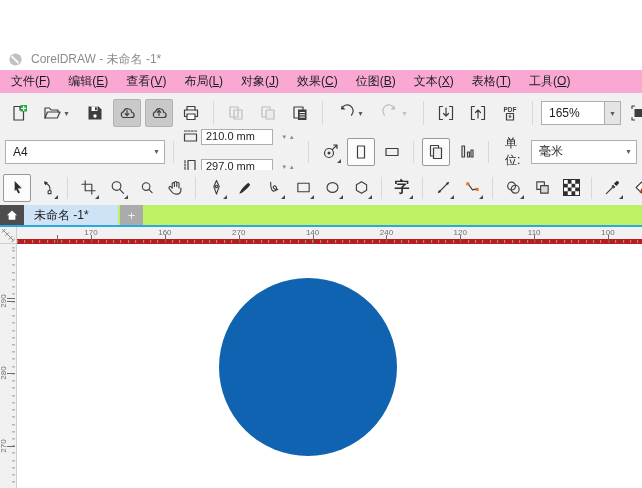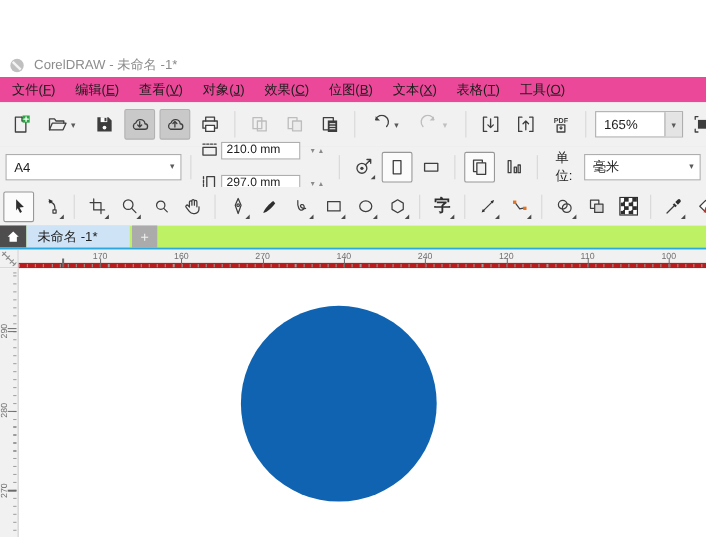--- a/index.html
+++ b/index.html
@@ -4,21 +4,21 @@
 <style>
   html,body{margin:0;padding:0;background:#fff;}
   .app{position:relative;width:642px;height:488px;overflow:hidden;
        font-family:"Liberation Sans","DejaVu Sans",sans-serif;
        -webkit-font-smoothing:antialiased;color:#1d1d1d;background:#fff;margin-top:48px;}
   .row{position:absolute;left:0;right:0;display:flex;align-items:center;}
   
   .titlebar{top:0;height:22px;background:#fff;padding-left:8px;gap:8px;}
   .title{font-size:12px;color:#8c8c8c;}
   
-  .menubar{top:22px;height:23px;background:#ec4899;padding-left:2px;}
+  .menubar{top:22px;height:23px;background:#f9a8d4;padding-left:2px;}
   .menuitem{padding:0 9px;font-size:12px;color:#1d1d1d;line-height:23px;cursor:default;}
   .menuitem u{text-decoration:underline;}
   
   .toolbar{top:45px;height:40px;background:#f1f1f1;border-bottom:1px solid #e2e2e2;padding:0 5px;gap:4px;}
   .propbar{top:85px;height:37px;background:#f1f1f1;border-bottom:1px solid #e2e2e2;padding:0 5px;gap:4px;}
   .toolbox{top:122px;height:35px;background:#f1f1f1;padding:0 3px;gap:3px;}
   .tbtn{position:relative;width:28px;height:28px;display:flex;align-items:center;justify-content:center;flex:none;border-radius:2px;}
   .tool{width:26px;height:26px;}
   .tbtn svg{width:18px;height:18px;}
   .tool svg{width:17px;height:17px;}
@@ -90,20 +90,21 @@
           <path d="M3.8 4.6L11.5 12" stroke="#f4f4f4" stroke-width="2.4"></path>
         </svg>
     </span>
     <span class="title">CorelDRAW - 未命名 -1*</span>
   </div>
 
   <div class="row menubar">
     <span class="menuitem">文件(<u>F</u>)</span>
     <span class="menuitem">编辑(<u>E</u>)</span>
     <span class="menuitem">查看(<u>V</u>)</span>
+    <span class="menuitem">布局(<u>L</u>)</span>
     <span class="menuitem">对象(<u>J</u>)</span>
     <span class="menuitem">效果(<u>C</u>)</span>
     <span class="menuitem">位图(<u>B</u>)</span>
     <span class="menuitem">文本(<u>X</u>)</span>
     <span class="menuitem">表格(<u>T</u>)</span>
     <span class="menuitem">工具(<u>O</u>)</span>
   </div>
 
   <div class="row toolbar">
     <div class="tbtn">

